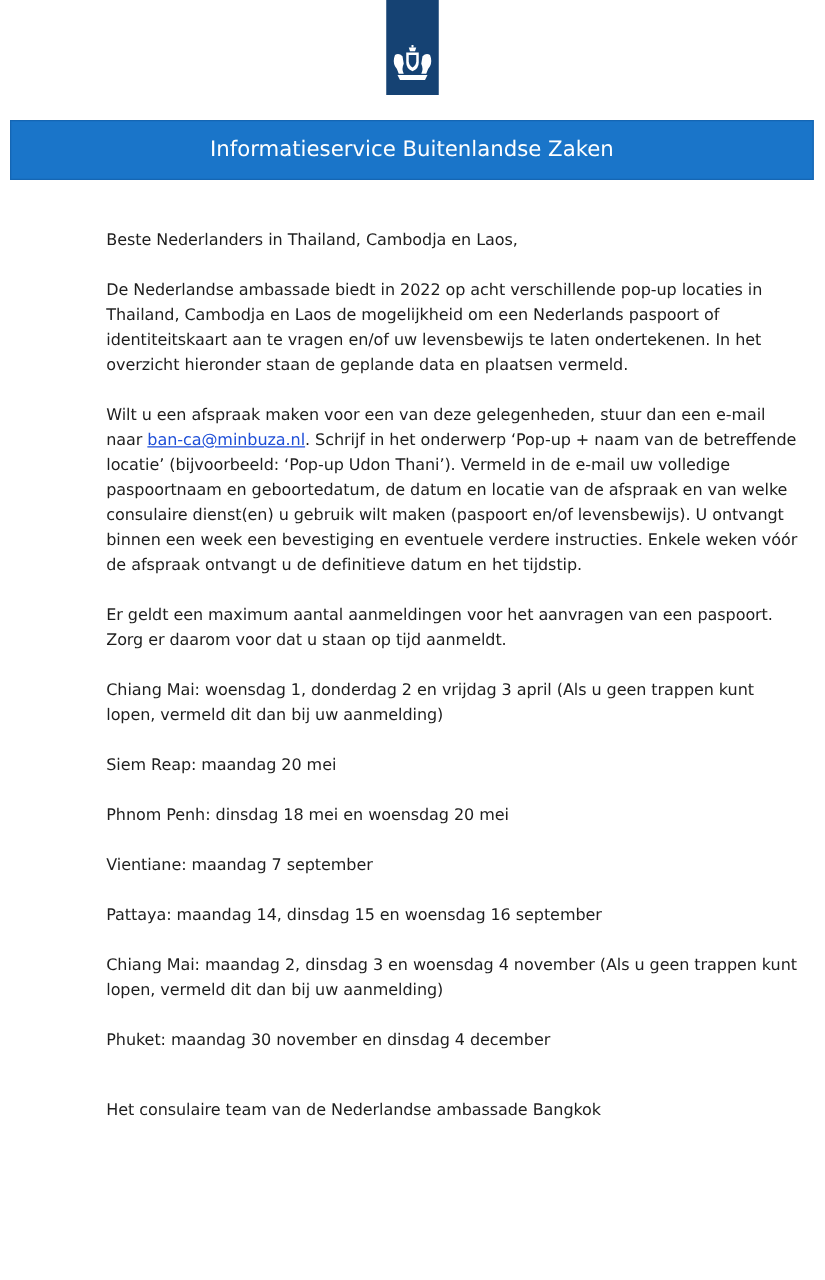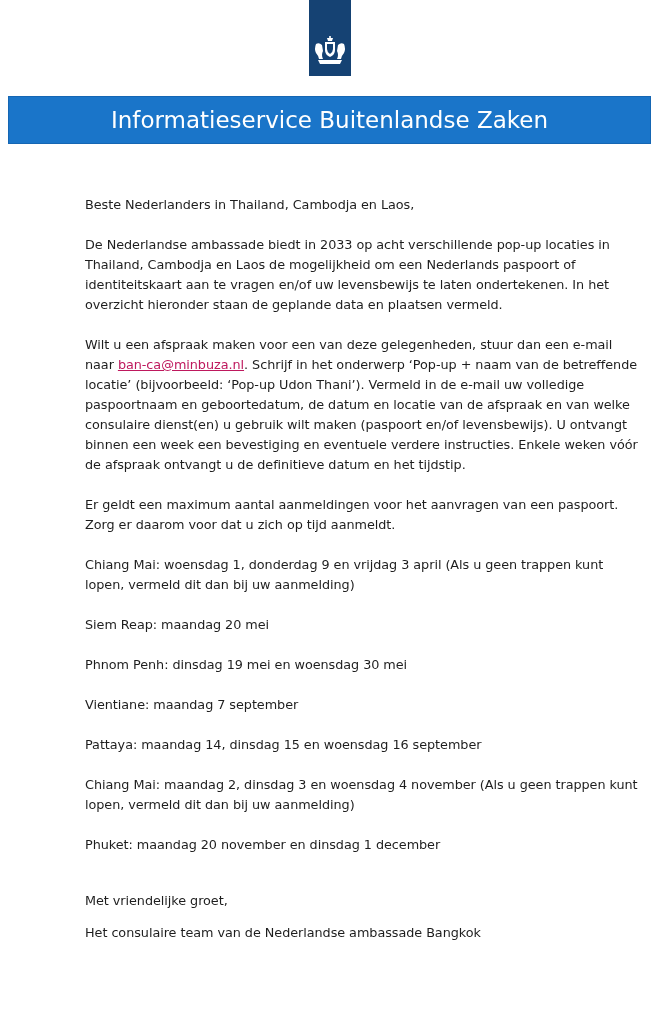--- a/index.html
+++ b/index.html
@@ -8,30 +8,30 @@
       font-family: "DejaVu Sans", sans-serif; color: #1e1e1e; position: relative;
     }
     .logo {
       position: absolute; left: 309px; top: 0; width: 42px; height: 76px;
       background: #154273;
     }
     .logo svg { position: absolute; left: 3px; top: 36px; width: 36px; height: 30px; }
     .banner {
       position: absolute; left: 8px; top: 96px; width: 643px; height: 48px;
       background: #1a75c9; border: 1px solid #1566b3; box-sizing: border-box;
-      color: #ffffff; font-size: 23px; text-align: center; line-height: 46px;
+      color: #ffffff; font-size: 17px; text-align: center; line-height: 46px;
       font-family: "DejaVu Sans", sans-serif;
     }
     .content {
       position: absolute; left: 85px; top: 183px; width: 560px;
       font-size: 12.8px; line-height: 20px; letter-spacing: -0.05px;
     }
-    .content p { margin: 12px 0 20px 0; }
+    .content p { margin: 0 0 20px 0; }
     .content .tight { margin-bottom: 0; }
-    a.mail { color: #be185d; }
+    a.mail { color: #1d4ed8; }
     .sched p { margin: 0 0 20px 0; }
     .signoff { margin-top: 36px; }
   </style>
 </head>
 <body>
 
 <div class="logo">
   <svg viewBox="0 0 36 30">
     <g fill="#ffffff">
       <path d="M15 2 h6 l-1 3 h-4 z"></path>
@@ -44,31 +44,30 @@
     <path d="M15 8 h6 v5 q0 3 -3 5 q-3 -2 -3 -5 z" fill="#154273"></path>
   </svg>
 </div>
 
 <div class="banner">
   <span>Informatieservice Buitenlandse Zaken</span>
 </div>
 
 <div class="content">
   <p>Beste Nederlanders in Thailand, Cambodja en Laos,</p>
-  <p>De Nederlandse ambassade biedt in 2033 op acht verschillende pop-up locaties in Thailand, Cambodja en Laos de mogelijkheid om een Nederlands paspoort of identiteitskaart aan te vragen en/of uw levensbewijs te laten ondertekenen. In het overzicht hieronder staan de geplande data en plaatsen vermeld.</p>
+  <p>De Nederlandse ambassade biedt in 2022 op acht verschillende pop-up locaties in Thailand, Cambodja en Laos de mogelijkheid om een Nederlands paspoort of identiteitskaart aan te vragen en/of uw levensbewijs te laten ondertekenen. In het overzicht hieronder staan de geplande data en plaatsen vermeld.</p>
   <p><span>Wilt u een afspraak maken voor een van deze gelegenheden, stuur dan een e-mail naar </span><a class="mail" href="#">ban-ca@minbuza.nl</a><span>. Schrijf in het onderwerp ‘Pop-up + naam van de betreffende locatie’ (bijvoorbeeld: ‘Pop-up Udon Thani’). Vermeld in de e-mail uw volledige paspoortnaam en geboortedatum, de datum en locatie van de afspraak en van welke consulaire dienst(en) u gebruik wilt maken (paspoort en/of levensbewijs). U ontvangt binnen een week een bevestiging en eventuele verdere instructies. Enkele weken vóór de afspraak ontvangt u de definitieve datum en het tijdstip.</span></p>
-  <p>Er geldt een maximum aantal aanmeldingen voor het aanvragen van een paspoort. Zorg er daarom voor dat u zich op tijd aanmeldt.</p>
+  <p>Er geldt een maximum aantal aanmeldingen voor het aanvragen van een paspoort. Zorg er daarom voor dat u staan op tijd aanmeldt.</p>
 
   <div class="sched">
-    <p>Chiang Mai: woensdag 1, donderdag 9 en vrijdag 3 april (Als u geen trappen kunt lopen, vermeld dit dan bij uw aanmelding)</p>
+    <p>Chiang Mai: woensdag 1, donderdag 2 en vrijdag 3 april (Als u geen trappen kunt lopen, vermeld dit dan bij uw aanmelding)</p>
     <p>Siem Reap: maandag 20 mei</p>
-    <p>Phnom Penh: dinsdag 19 mei en woensdag 30 mei</p>
+    <p>Phnom Penh: dinsdag 18 mei en woensdag 20 mei</p>
     <p>Vientiane: maandag 7 september</p>
     <p>Pattaya: maandag 14, dinsdag 15 en woensdag 16 september</p>
     <p>Chiang Mai: maandag 2, dinsdag 3 en woensdag 4 november (Als u geen trappen kunt lopen, vermeld dit dan bij uw aanmelding)</p>
-    <p>Phuket: maandag 20 november en dinsdag 1 december</p>
+    <p>Phuket: maandag 30 november en dinsdag 4 december</p>
   </div>
 
   <div class="signoff">
-    <p class="tight">Met vriendelijke groet,</p>
     <p class="tight">Het consulaire team van de Nederlandse ambassade Bangkok</p>
   </div>
 </div>
 
 </body></html>

